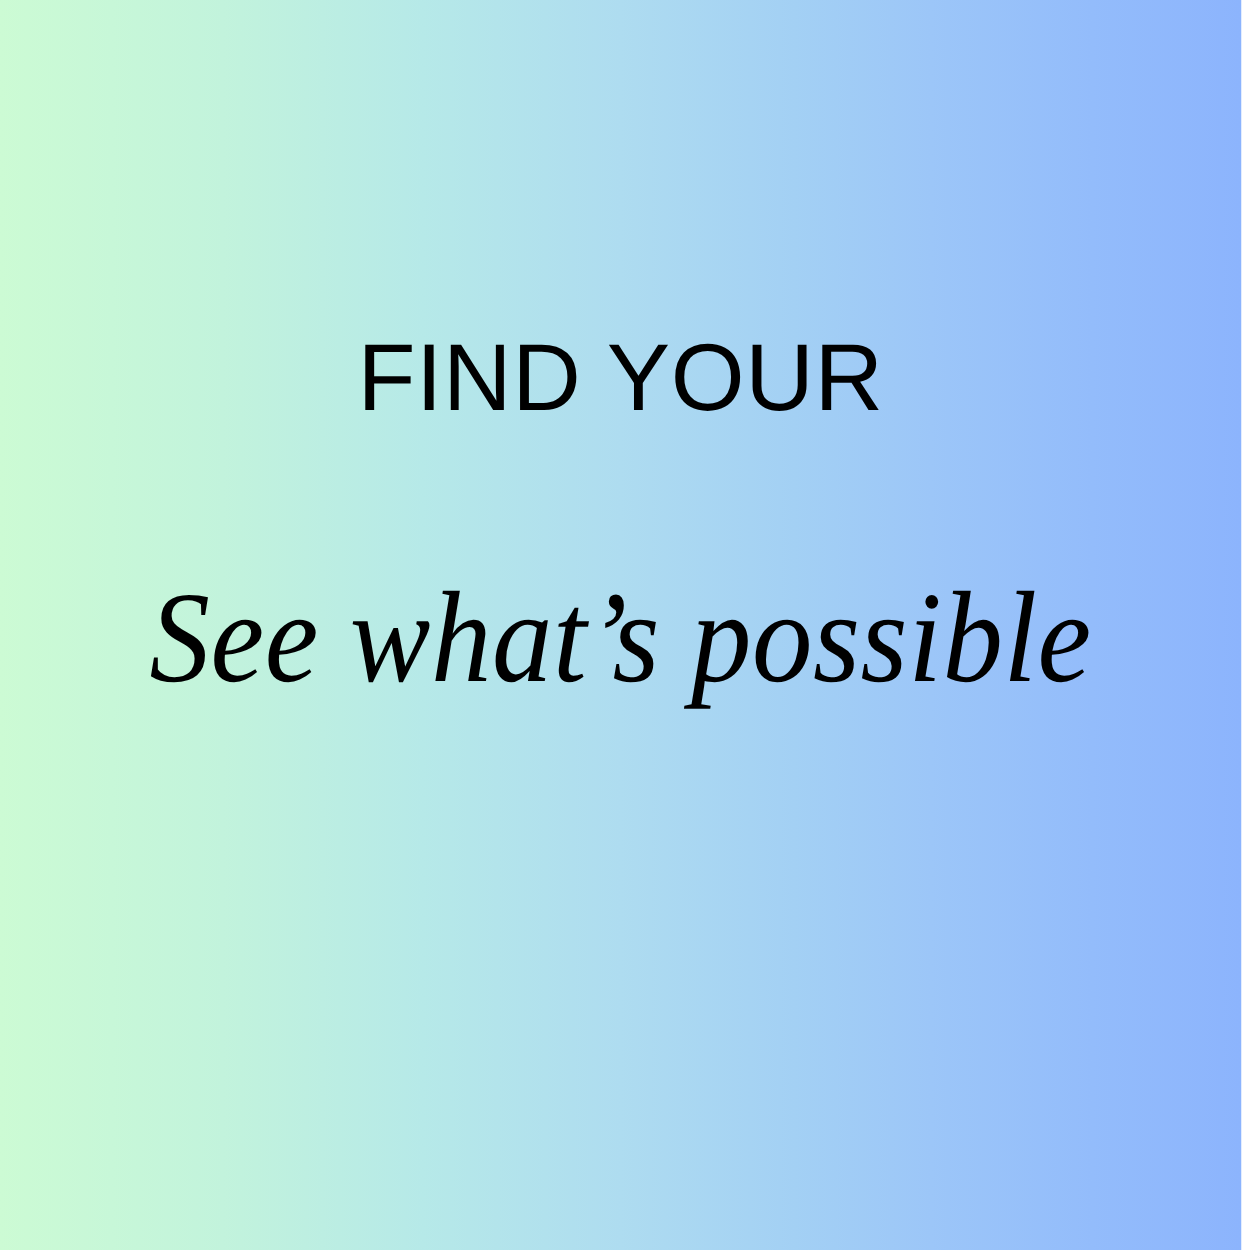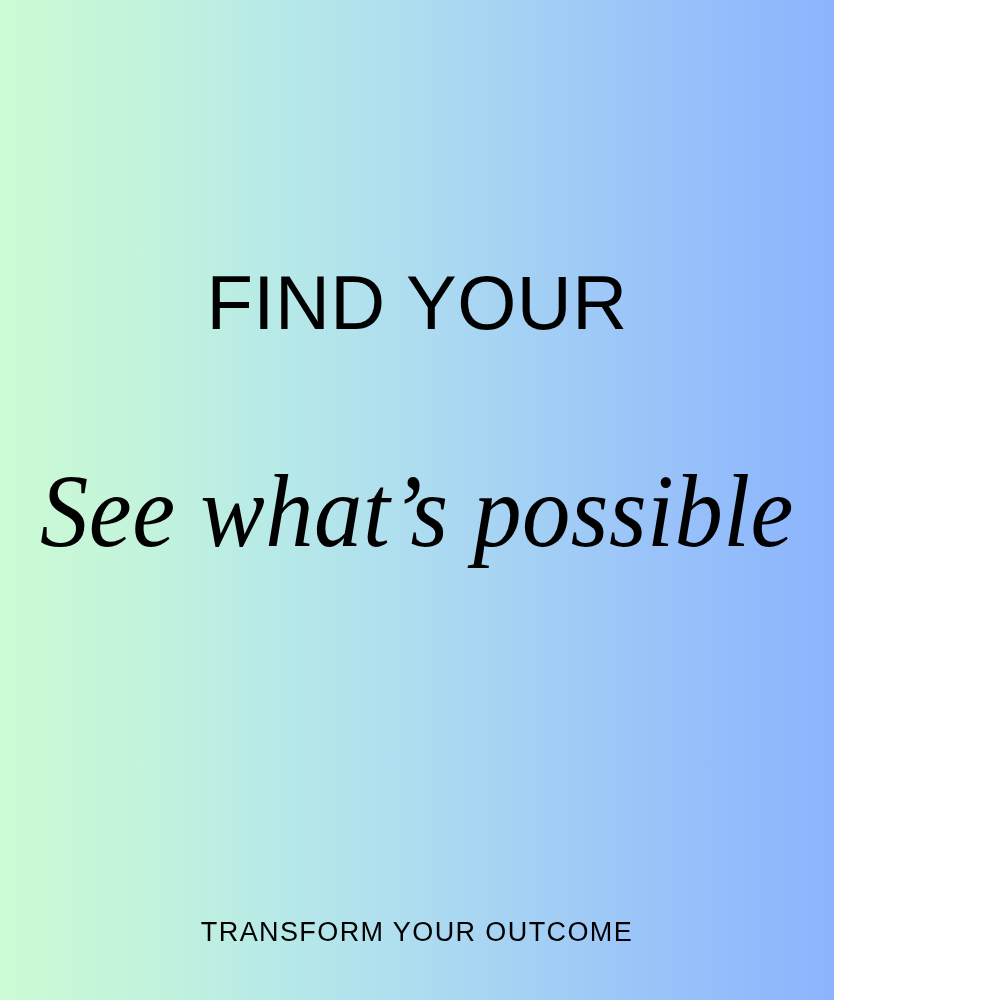--- a/index.html
+++ b/index.html
@@ -9,21 +9,21 @@
 
   body {
     width: 1000px;
     height: 1000px;
     overflow: hidden;
     font-family: "Liberation Sans", sans-serif;
   }
 
   #poster {
     position: relative;
-    width: 834px;
+    width: 993px;
     height: 1000px;
     box-sizing: border-box;
     background: linear-gradient(
       90deg,
       #ccfbd4 0%,
       #c2f3dc 18%,
       #b6e9e8 34%,
       #aedcf0 50%,
       #a3d0f4 64%,
       #9cc6f8 75%,
@@ -93,15 +93,14 @@
 <body>
 
 <div id="poster">
 
   <div class="headline">
     <span class="hl-line">FIND YOUR</span>
   </div>
 
   <div class="script">See what’s possible</div>
 
-  <div class="footer">TRANSFORM YOUR OUTCOME</div>
 
 </div>
 
 </body></html>

